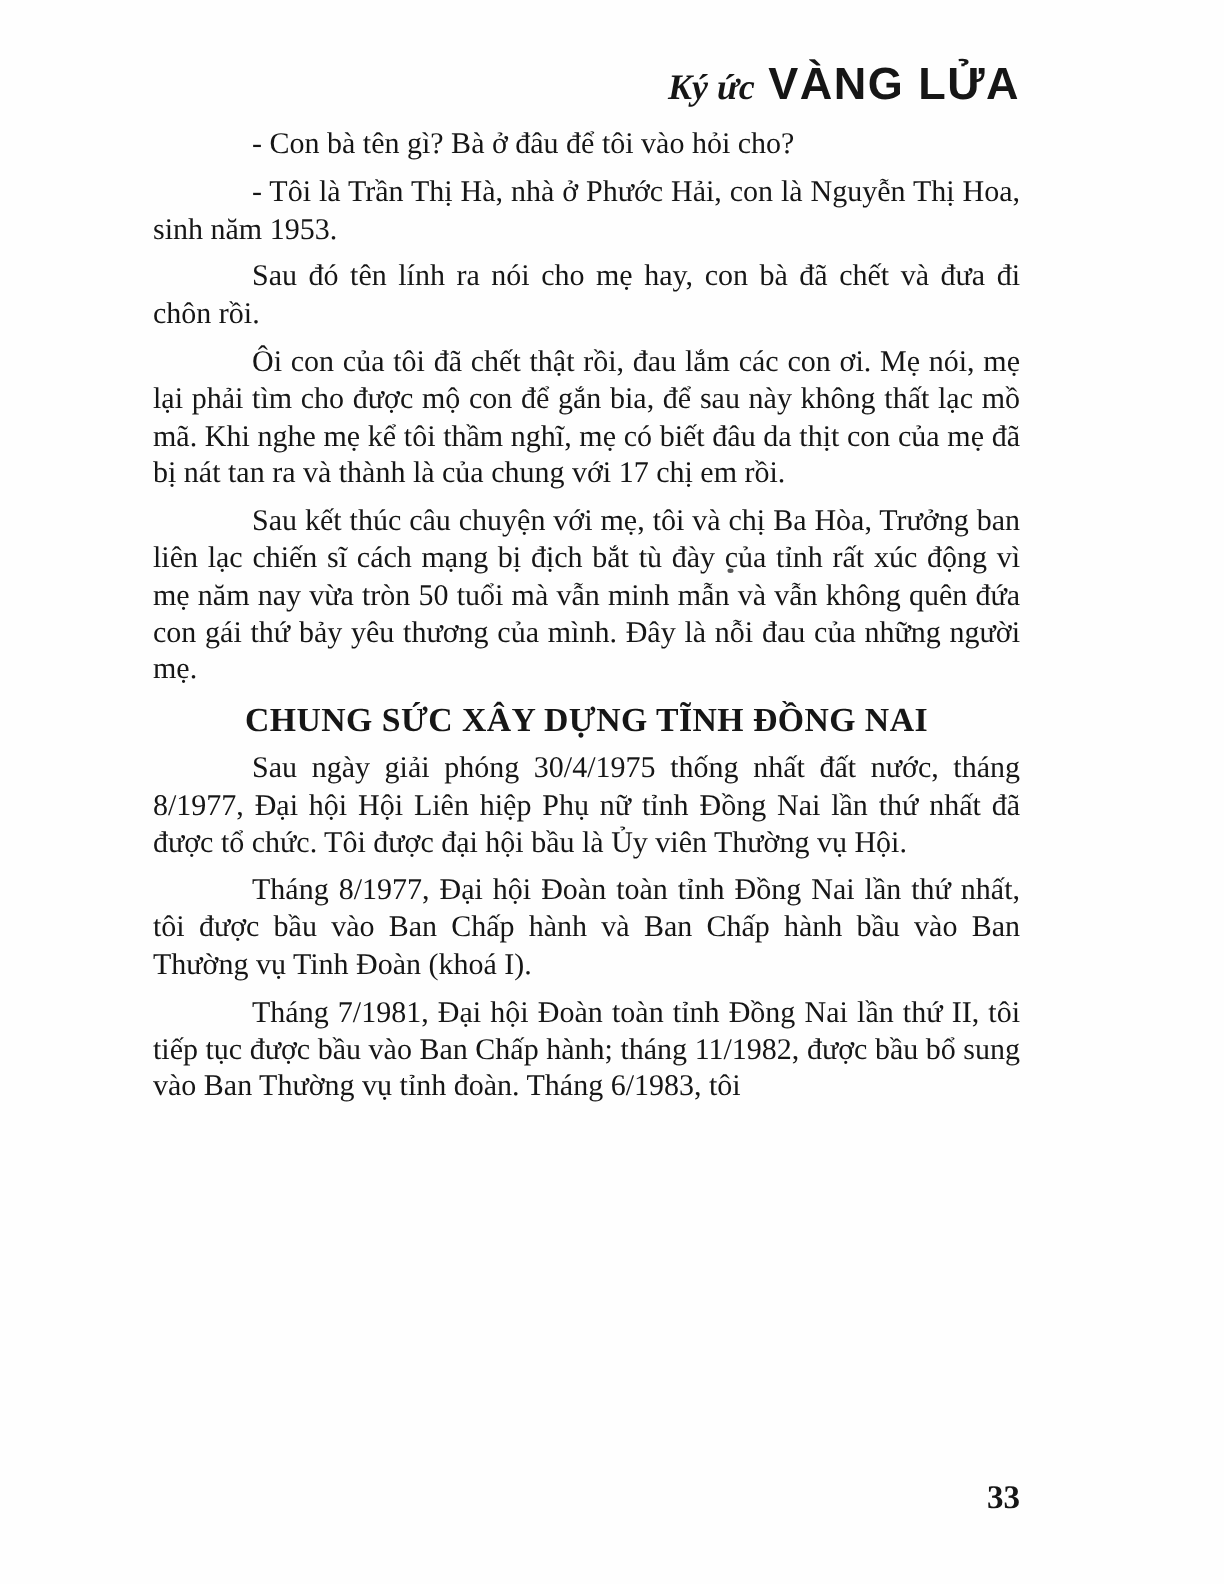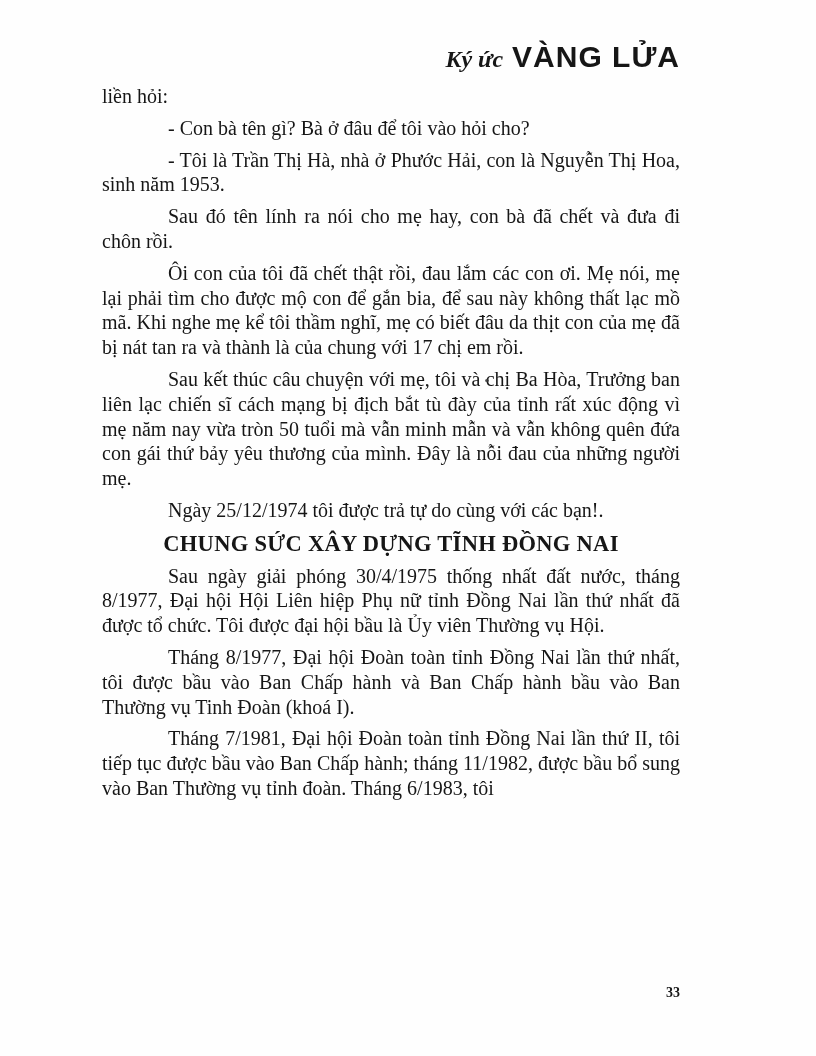--- a/index.html
+++ b/index.html
@@ -56,21 +56,21 @@
     letter-spacing: 0.3px;
     margin: 9px 0 7px 0;
   }
   .page-number {
     position: absolute;
     top: 985px;
     left: 102px;
     width: 578px;
     text-align: right;
     font-weight: 700;
-    font-size: 14px;
+    font-size: 22px;
   }
   .scan-dot {
     position: absolute;
     left: 485px;
     top: 379px;
     width: 4px;
     height: 3px;
     background: #3a3a3a;
     border-radius: 50%;
     opacity: 0.85;
@@ -79,27 +79,25 @@
 </head>
 <body>
 
 <div class="page">
 
   <div class="running-head">
     <span class="rh-script">Ký ức</span><span class="rh-bold">VÀNG LỬA</span>
   </div>
 
   <div class="text-block">
-    <p class="body-par noind">liền hỏi:</p>
     <p class="body-par">- Con bà tên gì? Bà ở đâu để tôi vào hỏi cho?</p>
     <p class="body-par">- Tôi là Trần Thị Hà, nhà ở Phước Hải, con là Nguyễn Thị Hoa, sinh năm 1953.</p>
     <p class="body-par">Sau đó tên lính ra nói cho mẹ hay, con bà đã chết và đưa đi chôn rồi.</p>
     <p class="body-par">Ôi con của tôi đã chết thật rồi, đau lắm các con ơi. Mẹ nói, mẹ lại phải tìm cho được mộ con để gắn bia, để sau này không thất lạc mồ mã. Khi nghe mẹ kể tôi thầm nghĩ, mẹ có biết đâu da thịt con của mẹ đã bị nát tan ra và thành là của chung với 17 chị em rồi.</p>
     <p class="body-par">Sau kết thúc câu chuyện với mẹ, tôi và chị Ba Hòa, Trưởng ban liên lạc chiến sĩ cách mạng bị địch bắt tù đày của tỉnh rất xúc động vì mẹ năm nay vừa tròn 50 tuổi mà vẫn minh mẫn và vẫn không quên đứa con gái thứ bảy yêu thương của mình. Đây là nỗi đau của những người mẹ.</p>
-    <p class="body-par">Ngày 25/12/1974 tôi được trả tự do cùng với các bạn!.</p>
 
     <h2 class="section-heading">CHUNG SỨC XÂY DỰNG TĨNH ĐỒNG NAI</h2>
 
     <p class="body-par">Sau ngày giải phóng 30/4/1975 thống nhất đất nước, tháng 8/1977, Đại hội Hội Liên hiệp Phụ nữ tỉnh Đồng Nai lần thứ nhất đã được tổ chức. Tôi được đại hội bầu là Ủy viên Thường vụ Hội.</p>
     <p class="body-par">Tháng 8/1977, Đại hội Đoàn toàn tỉnh Đồng Nai lần thứ nhất, tôi được bầu vào Ban Chấp hành và Ban Chấp hành bầu vào Ban Thường vụ Tinh Đoàn (khoá I).</p>
     <p class="body-par">Tháng 7/1981, Đại hội Đoàn toàn tỉnh Đồng Nai lần thứ II, tôi tiếp tục được bầu vào Ban Chấp hành; tháng 11/1982, được bầu bổ sung vào Ban Thường vụ tỉnh đoàn. Tháng 6/1983, tôi</p>
   </div>
 
   <div class="scan-dot"></div>
 

